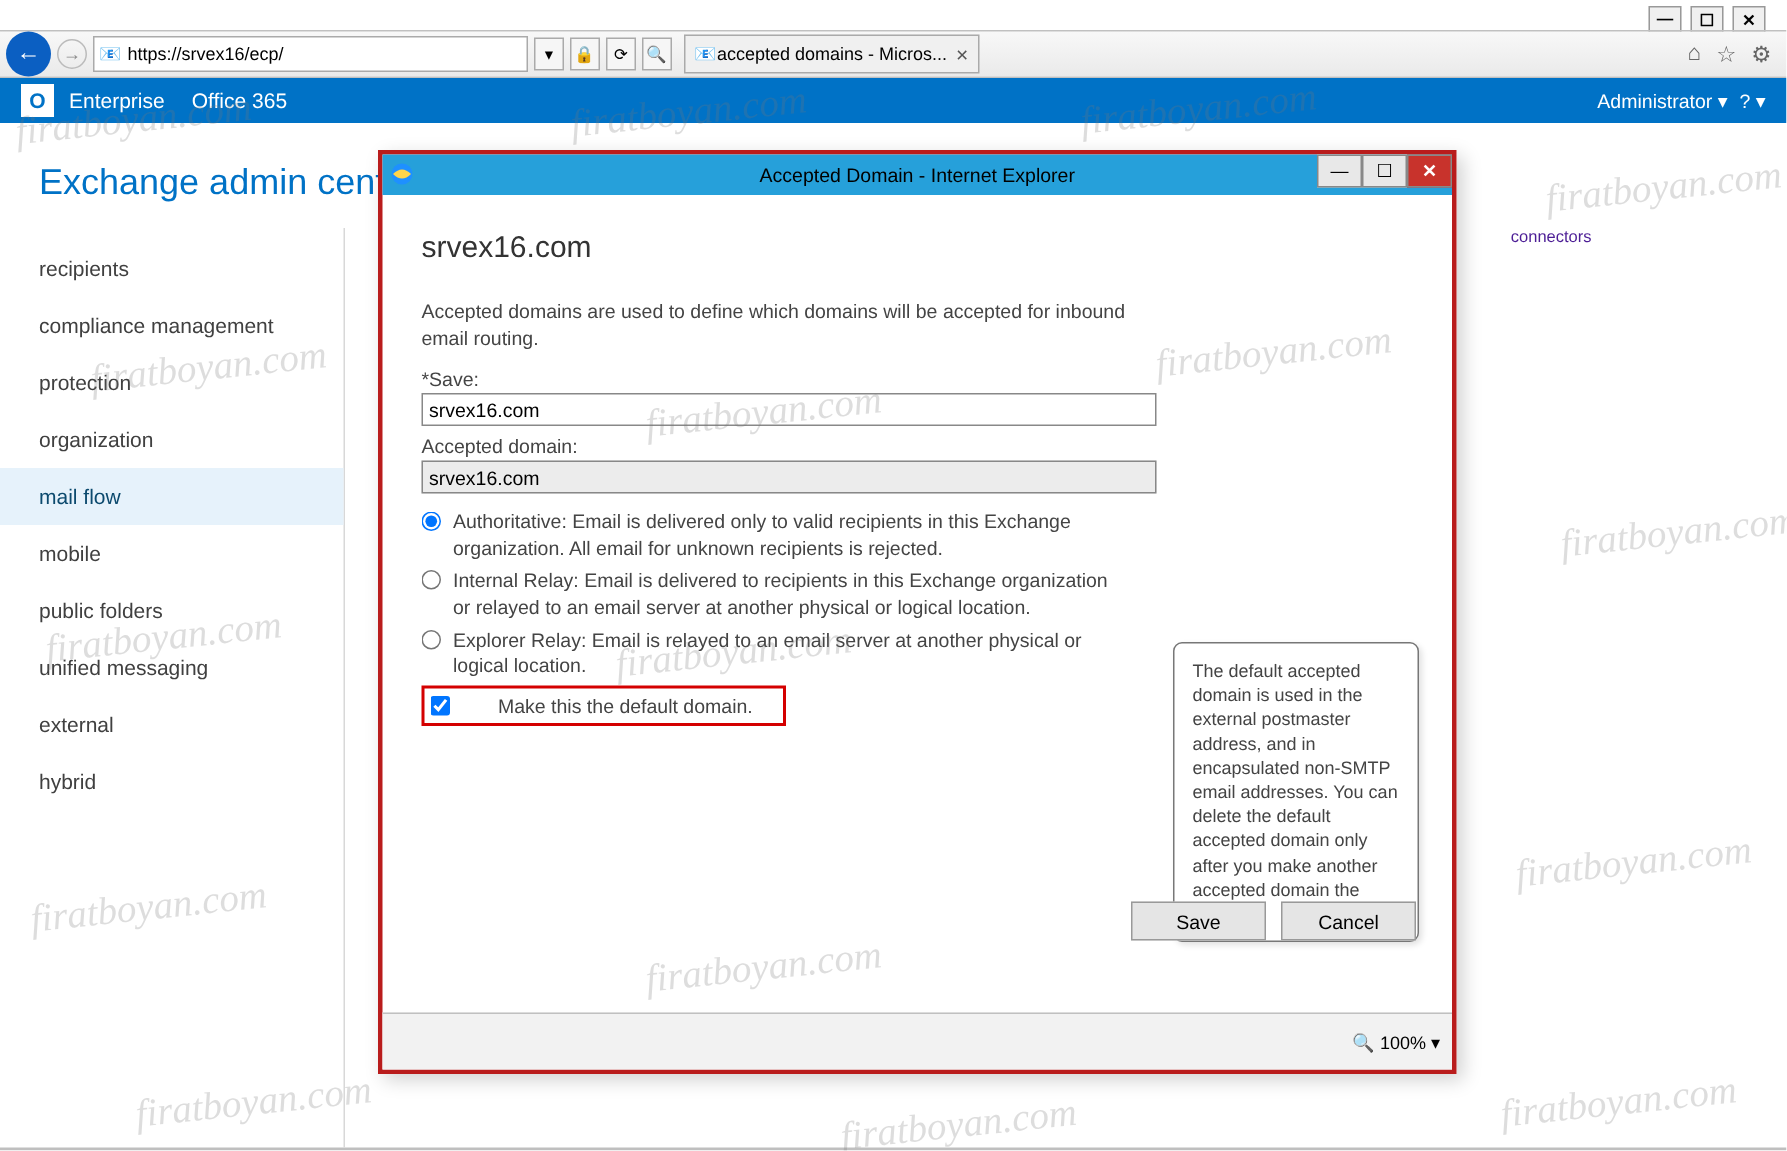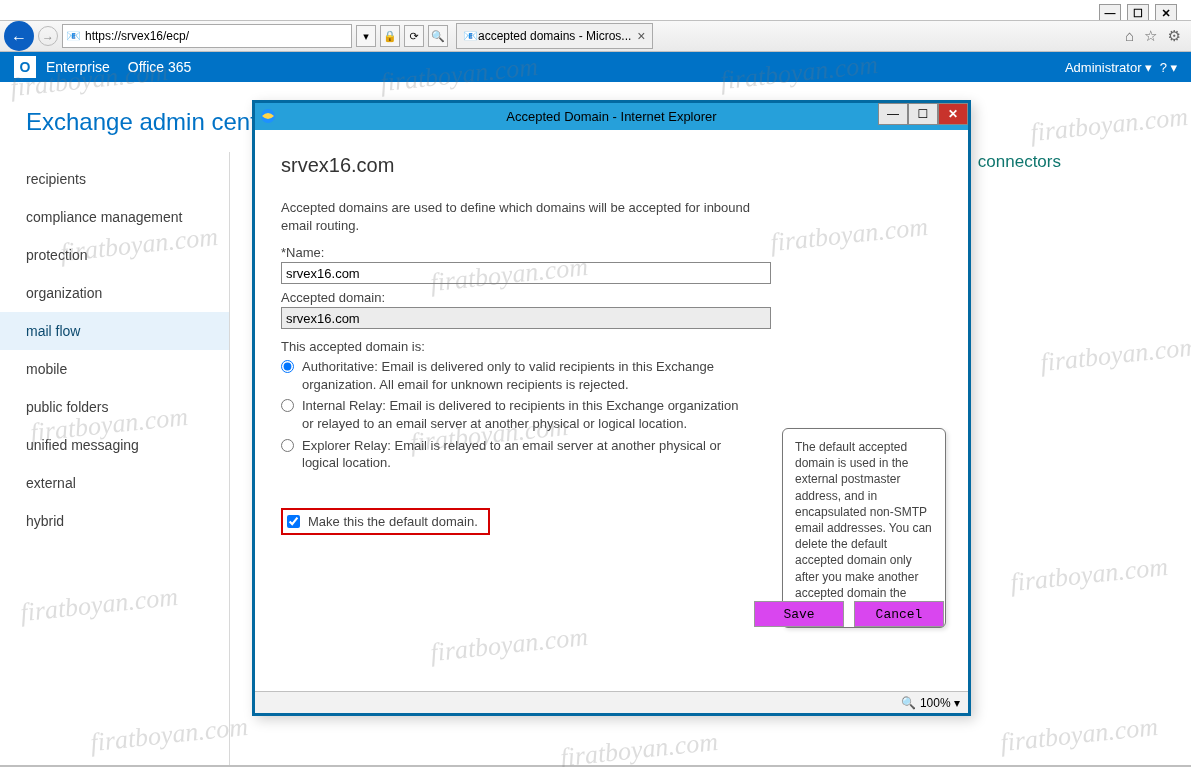--- a/index.html
+++ b/index.html
@@ -28,44 +28,44 @@
 .ex-bar .right { margin-left: auto; display: flex; align-items: center; gap: 8px; font-size: 13px; }
 
 
 .ex-page { position: absolute; top: 82px; left: 0; right: 0; bottom: 0; background: #fff; border-bottom: 2px solid #bfbfbf; }
 .page-title { font-size: 24px; color: #0072c6; font-weight: 300; padding: 26px 0 18px 26px; }
 .layout { position: absolute; top: 70px; bottom: 0; left: 0; right: 0; display: flex; }
 .sidebar { width: 230px; border-right: 1px solid #d8d8d8; padding-top: 8px; }
 .sidebar .item { padding: 11px 0 11px 26px; font-size: 14px; color: #404040; cursor: pointer; }
 .sidebar .item.active { background: #e6f2fb; color: #0c4a6e; }
 .content { flex: 1; padding: 18px 26px; position: relative; }
-.content .connectors { position: absolute; right: 130px; top: 0; font-size: 17px; color: #0f766e; }
+.content .connectors { position: absolute; right: 130px; top: 0; font-size: 11px; color: #4c1d95; }
 
 
-.modal { position: absolute; left: 252px; top: 100px; width: 719px; height: 616px; border: 3px solid #0369a1; background: #fff; box-shadow: 4px 4px 12px rgba(0,0,0,0.18); }
+.modal { position: absolute; left: 252px; top: 100px; width: 719px; height: 616px; border: 3px solid #b91c1c; background: #fff; box-shadow: 4px 4px 12px rgba(0,0,0,0.18); }
 .modal-title { height: 27px; background: #26a0da; display: flex; align-items: center; justify-content: center; color: #000; font-size: 13px; position: relative; }
 .modal-title .ie-ico { position: absolute; left: 4px; top: 4px; width: 18px; height: 18px; }
 .modal-title .buttons { position: absolute; right: 0; top: 0; display: flex; }
 .modal-title .buttons .b { width: 30px; height: 22px; border: 1px solid #888; display: flex; align-items: center; justify-content: center; font-size: 12px; background: #e8e8e8; cursor: pointer; }
 .modal-title .buttons .b.close { background: #c8332c; color: #fff; font-weight: bold; }
 .modal-body { position: absolute; top: 27px; bottom: 36px; left: 0; right: 0; padding: 24px 26px; color: #444; font-size: 13px; overflow: hidden; }
 .modal-body h2 { font-weight: 400; font-size: 20px; color: #333; margin-bottom: 22px; }
 .modal-body .desc { margin-bottom: 10px; max-width: 490px; line-height: 1.4; }
 .modal-body label.fld { display: block; margin-top: 6px; margin-bottom: 2px; }
 .modal-body input.txt { width: 490px; height: 22px; border: 1px solid #888; padding: 1px 4px; font-size: 13px; font-family: inherit; }
 .modal-body input.txt[readonly] { background: #ececec; }
 .radio-block { margin-top: 10px; }
 .radio-item { display: flex; align-items: flex-start; margin: 4px 0; max-width: 470px; line-height: 1.35; }
 .radio-item input { margin: 2px 8px 0 0; }
-.chk-block { display: inline-flex; align-items: center; border: 2px solid #d40000; padding: 4px 10px 4px 4px; margin-top: 32px; }
+.chk-block { display: inline-flex; align-items: center; border: 2px solid #d40000; padding: 4px 20px 4px 4px; margin-top: 0; gap: 24px; }
 .chk-block input { margin-right: 8px; }
 .tooltip { position: absolute; right: 22px; top: 298px; width: 164px; border: 1px solid #777; border-radius: 6px; padding: 10px 12px; font-size: 12px; color: #444; line-height: 1.35; background: #fff; box-shadow: 2px 2px 4px rgba(0,0,0,0.12); }
 .modal-footer-btns { position: absolute; right: 24px; bottom: 50px; display: flex; gap: 10px; }
-.modal-footer-btns button { width: 90px; height: 26px; border: 1px solid #999; background: #d946ef; font-size: 13px; cursor: pointer; font-family: Liberation Mono, monospace; }
-.modal-status { position: absolute; bottom: 0; left: 0; right: 0; height: 22px; border-top: 1px solid #c0c0c0; background: #f2f2f2; display: flex; align-items: center; justify-content: flex-end; padding: 0 8px; font-size: 12px; gap: 6px; }
+.modal-footer-btns button { width: 90px; height: 26px; border: 1px solid #999; background: #e5e5e5; font-size: 13px; cursor: pointer; font-family: Liberation Sans, sans-serif; }
+.modal-status { position: absolute; bottom: 0; left: 0; right: 0; height: 38px; border-top: 1px solid #c0c0c0; background: #f2f2f2; display: flex; align-items: center; justify-content: flex-end; padding: 0 8px; font-size: 12px; gap: 6px; }
 
 
 .watermark { position: absolute; color: rgba(120,120,120,0.25); font-size: 26px; font-style: italic; transform: rotate(-6deg); pointer-events: none; font-family: Georgia, serif; }
 </style>
 </head>
 <body>
 
 <div class="win-controls">
   <div class="ctl">—</div>
   <div class="ctl">☐</div>
@@ -137,26 +137,25 @@
     <span>Accepted Domain - Internet Explorer</span>
     <div class="buttons">
       <div class="b">—</div>
       <div class="b">☐</div>
       <div class="b close">✕</div>
     </div>
   </div>
   <div class="modal-body">
     <h2>srvex16.com</h2>
     <p class="desc">Accepted domains are used to define which domains will be accepted for inbound email routing.</p>
-    <label class="fld">*Name:</label>
+    <label class="fld">*Save:</label>
     <input class="txt" type="text" value="srvex16.com" style="">
     <label class="fld">Accepted domain:</label>
     <input class="txt" type="text" readonly="" value="srvex16.com" style="">
     <div class="radio-block">
-      <div>This accepted domain is:</div>
       <div class="radio-item">
         <input type="radio" name="ad" checked="" style="">
         <span>Authoritative: Email is delivered only to valid recipients in this Exchange organization. All email for unknown recipients is rejected.</span>
       </div>
       <div class="radio-item">
         <input type="radio" name="ad" style="">
         <span>Internal Relay: Email is delivered to recipients in this Exchange organization or relayed to an email server at another physical or logical location.</span>
       </div>
       <div class="radio-item">
         <input type="radio" name="ad" style="">

